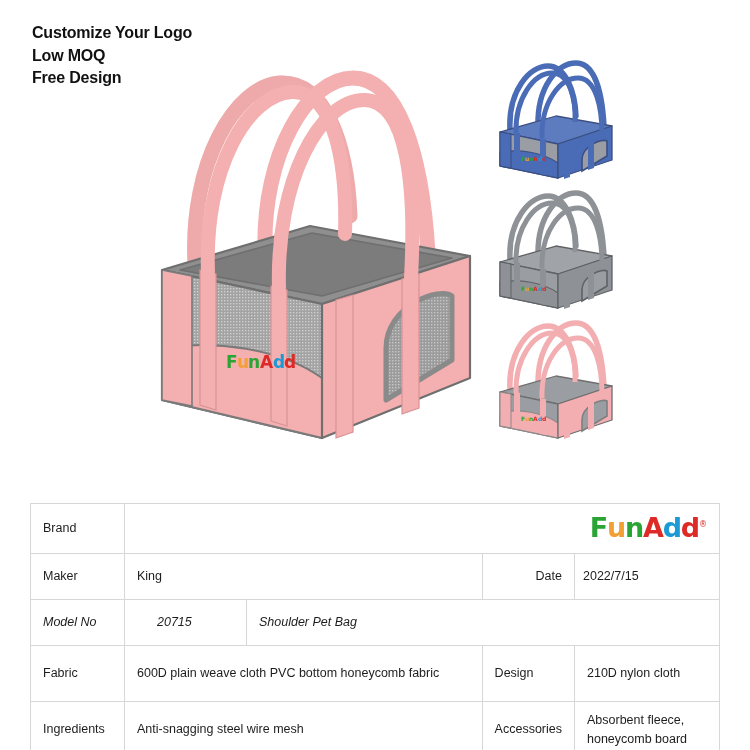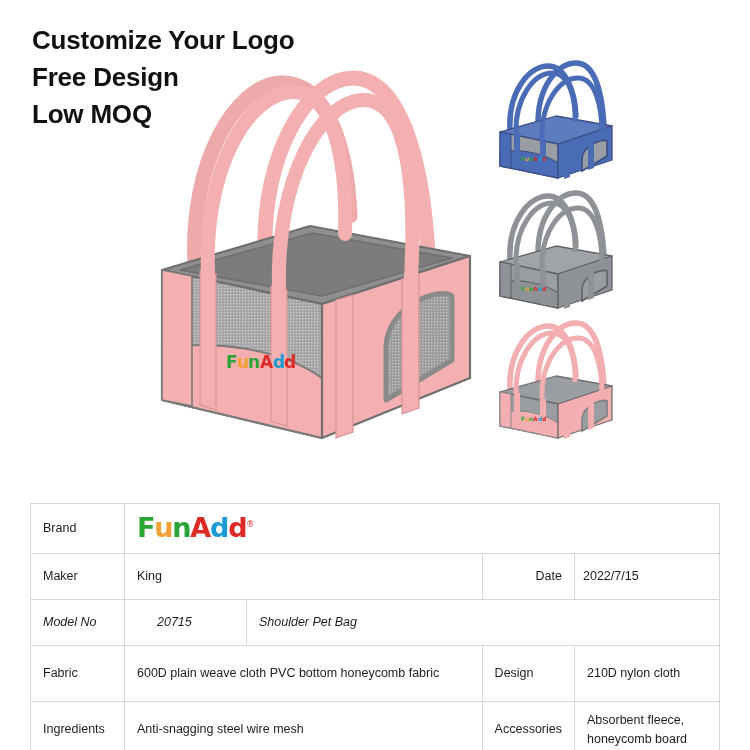--- a/index.html
+++ b/index.html
@@ -13,21 +13,21 @@
     position:relative;
   }
 
   
   #headline {
     position:absolute;
     left:32px; top:22px;
     z-index:5;
   }
   #headline .hline {
-    font-size:26px;
+    font-size:16px;
     font-weight:bold;
     letter-spacing:-0.2px;
     line-height:1.42;
     color:#111111;
     white-space:nowrap;
   }
 
   
   #hero { position:absolute; left:140px; top:48px; width:350px; height:400px; }
   #hero svg { display:block; width:100%; height:100%; }
@@ -49,21 +49,21 @@
     color:#1d1d1d;
   }
   #spec-table td {
     border:1px solid #d7d7d7;
     padding:9px 12px;
     vertical-align:middle;
     line-height:1.45;
     font-size:12.5px;
   }
   td.label { width:94px; padding-left:12px; }
-  .brand-cell { text-align:left; height:50px; padding:6px 12px; }
+  .brand-cell { text-align:right; height:50px; padding:6px 12px; }
   .row-maker td { height:46px; }
   .row-model td { height:46px;font-style:italic; }
   .row-fabric td { height:56px; }
   .row-ingredients td { height:56px; }
 
   
   .funadd {
     display:inline-block;
     font-family:"DejaVu Sans", sans-serif;
     font-weight:bold;
@@ -84,22 +84,22 @@
     color:#dd2a27;
     letter-spacing:0;
     font-weight:normal;
   }
 </style>
 </head>
 <body>
 
 <div id="headline">
   <div class="hline">Customize Your Logo</div>
+  <div class="hline">Low MOQ</div>
   <div class="hline">Free Design</div>
-  <div class="hline">Low MOQ</div>
 </div>
 
 <div id="hero">
   <svg viewBox="0 0 350 400" xmlns="http://www.w3.org/2000/svg">
     <defs>
       <pattern id="meshpat" width="3" height="3" patternUnits="userSpaceOnUse">
         <rect width="3" height="3" fill="#a3a3a3"></rect>
         <rect width="1.4" height="1.4" fill="#cfcfcf"></rect>
       </pattern>
       <pattern id="meshpat2" width="3" height="3" patternUnits="userSpaceOnUse">

